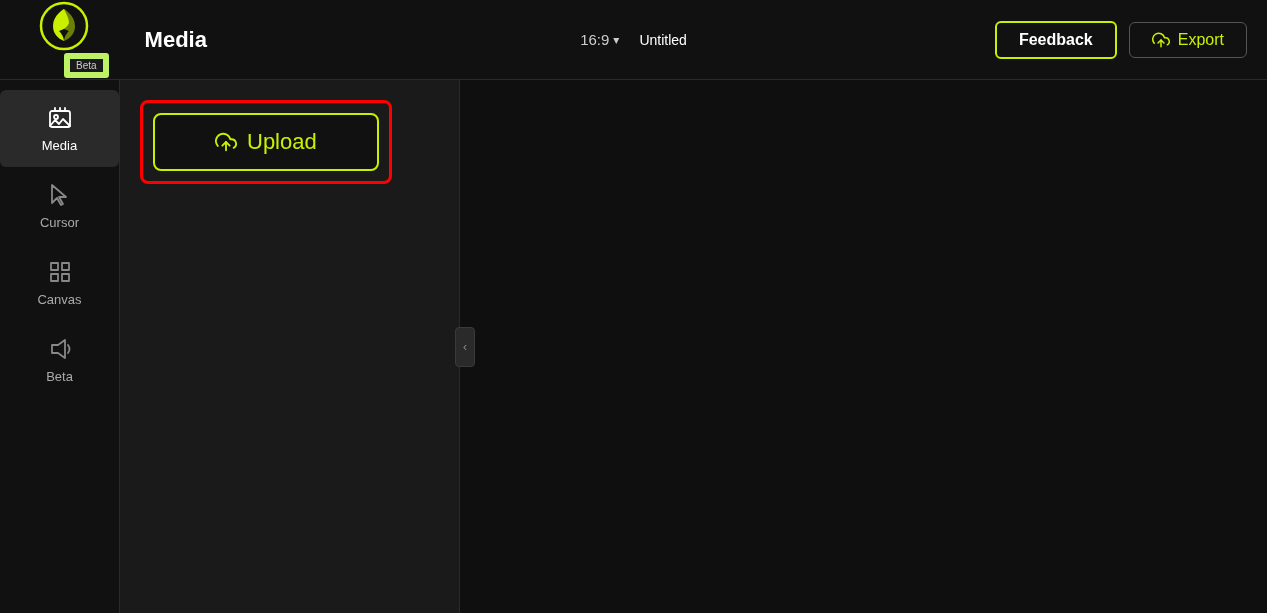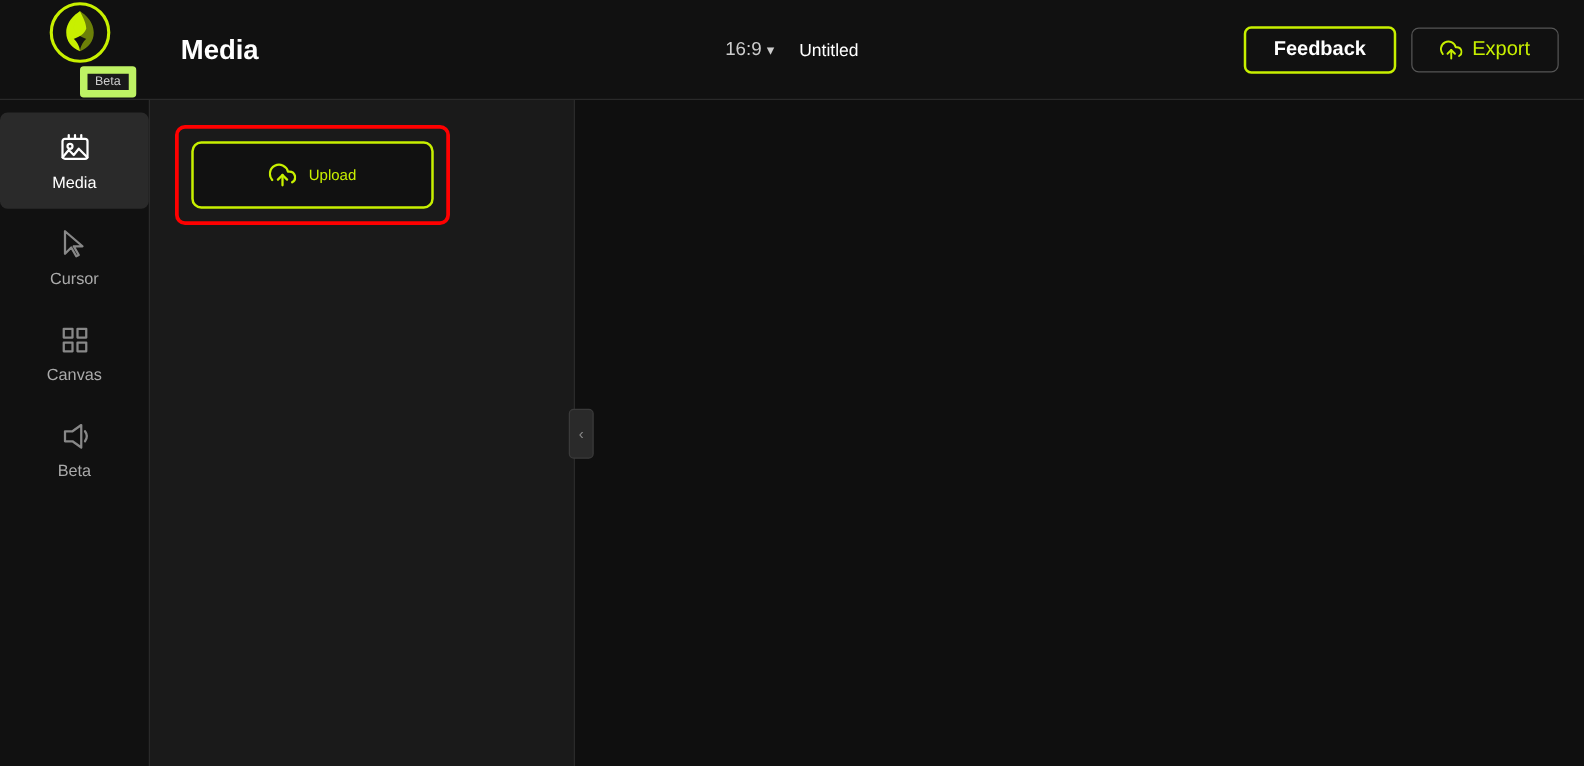--- a/index.html
+++ b/index.html
@@ -183,21 +183,21 @@
       border: 3px solid #ff0000;
       border-radius: 8px;
       padding: 10px;
       display: inline-block;
     }
 
     .btn-upload {
       background: #111111;
       border: 2px solid #c8f000;
       color: #c8f000;
-      font-size: 12px;
+      font-size: 22px;
       font-weight: 500;
       padding: 14px 60px;
       border-radius: 8px;
       cursor: pointer;
       display: flex;
       align-items: center;
       gap: 10px;
     }
 
     .collapse-btn {

